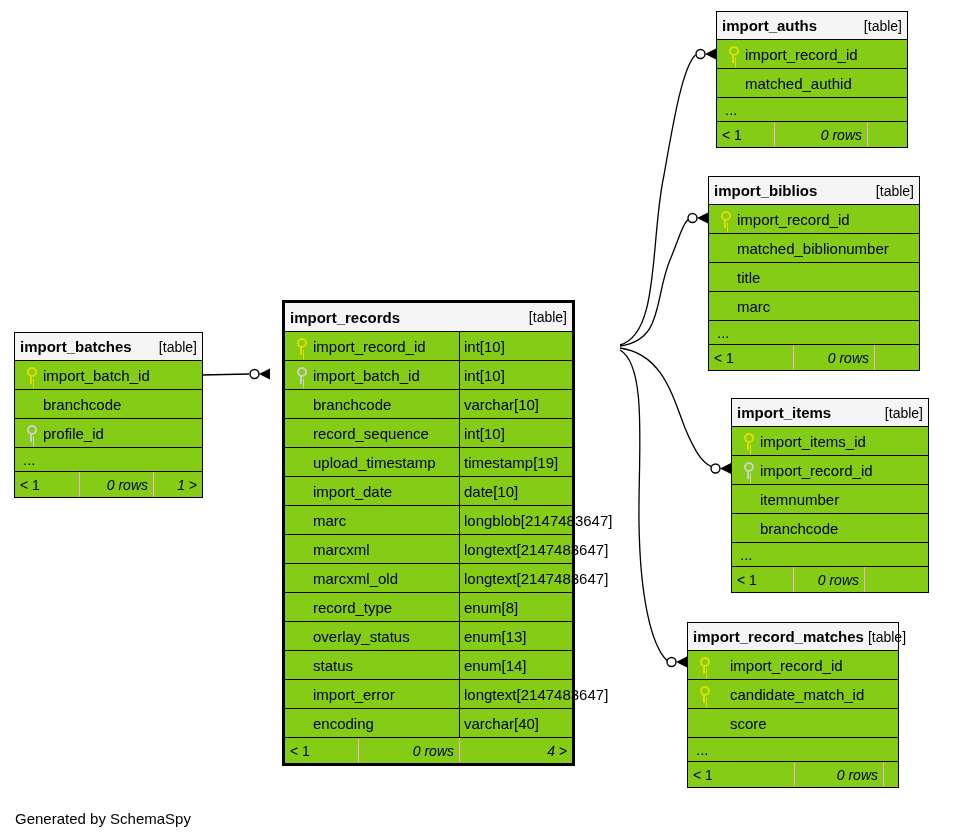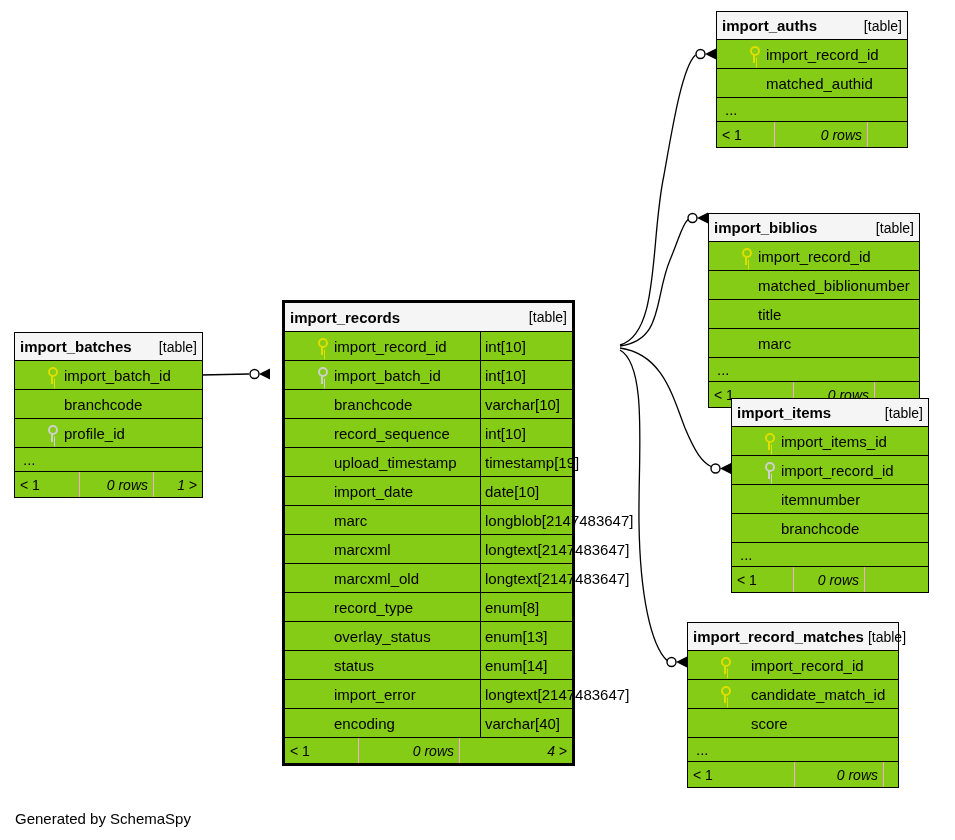--- a/index.html
+++ b/index.html
@@ -4,21 +4,21 @@
 <style>
   html,body{margin:0;padding:0;background:#fff;}
   body{width:955px;height:840px;position:relative;font-family:"Liberation Sans",sans-serif;color:#000;overflow:hidden;}
   .wires{position:absolute;left:0;top:0;z-index:1;}
   .tbl{position:absolute;background:#84cc16;border:1px solid #000;box-sizing:border-box;z-index:2;display:flex;flex-direction:column;}
   .tbl.focus{border-width:3px;}
   .thead{background:#f5f5f5;display:flex;justify-content:space-between;align-items:center;padding:0 5px;height:27px;flex:none;}
   .tbl.focus .thead{height:28px;}
   .tname{font-weight:bold;font-size:15px;white-space:nowrap;}
   .ttag{font-size:14px;white-space:nowrap;margin-left:4px;}
-  .trow{display:flex;align-items:center;height:29px;flex:none;border-top:1px solid #000;font-size:15px;box-sizing:border-box;white-space:nowrap;padding-left:21px;}
+  .trow{display:flex;align-items:center;height:29px;flex:none;border-top:1px solid #000;font-size:15px;box-sizing:border-box;white-space:nowrap;}
   .trow.ell{height:24px;padding-left:8px;}
   .cell{display:flex;align-items:center;height:100%;box-sizing:border-box;}
   .cell.name{flex:none;}
   .cell.type{flex:1;border-left:1px solid #000;padding-left:4px;font-size:15px;}
   .key{display:inline-block;width:10px;height:17px;position:relative;flex:none;margin-left:10px;}
   .key::before{content:"";position:absolute;top:0;left:1.5px;width:6px;height:6px;border-radius:50%;border:2px solid var(--kc);}
   .key::after{content:"";position:absolute;top:9px;left:4.5px;width:2px;height:8px;background:var(--kc);
     box-shadow:2.5px 2px 0 -0.5px var(--kc),2.5px 5px 0 -0.5px var(--kc);}
   .key.primary{--kc:#dede00;}
   .key.foreign{--kc:#cfcfcf;}
@@ -220,21 +220,21 @@
   <div class="trow ell">
     <span>...</span>
   </div>
   <div class="tfoot">
     <span class="fc left" style="width:57px">&lt; 1</span>
     <span class="fc mid" style="width:93px">0 rows</span>
     <span class="fc right"></span>
   </div>
 </div>
 
-<div class="tbl" id="t-biblios" style="left:708px;top:176px;width:212px;margin-top:37px;">
+<div class="tbl" id="t-biblios" style="left:708px;top:176px;width:212px;">
   <div class="thead">
     <span class="tname">import_biblios</span>
     <span class="ttag">[table]</span>
   </div>
   <div class="trow">
     <span class="key primary"></span>
     <span class="cname">import_record_id</span>
   </div>
   <div class="trow">
     <span class="key none"></span>

